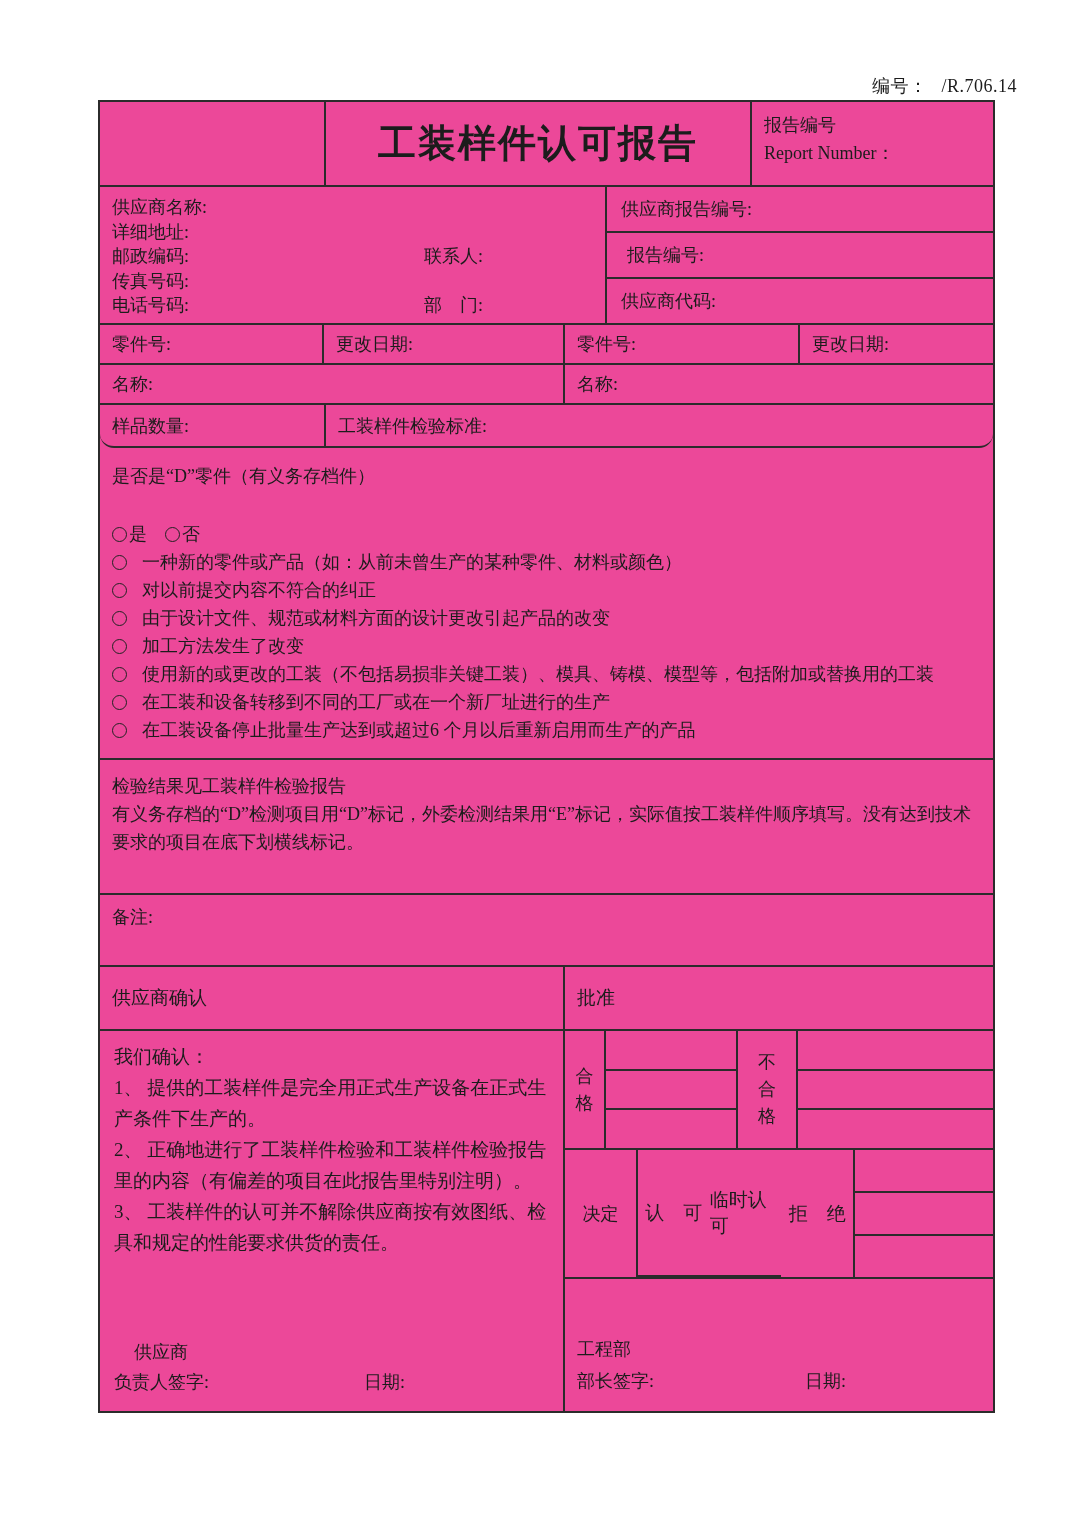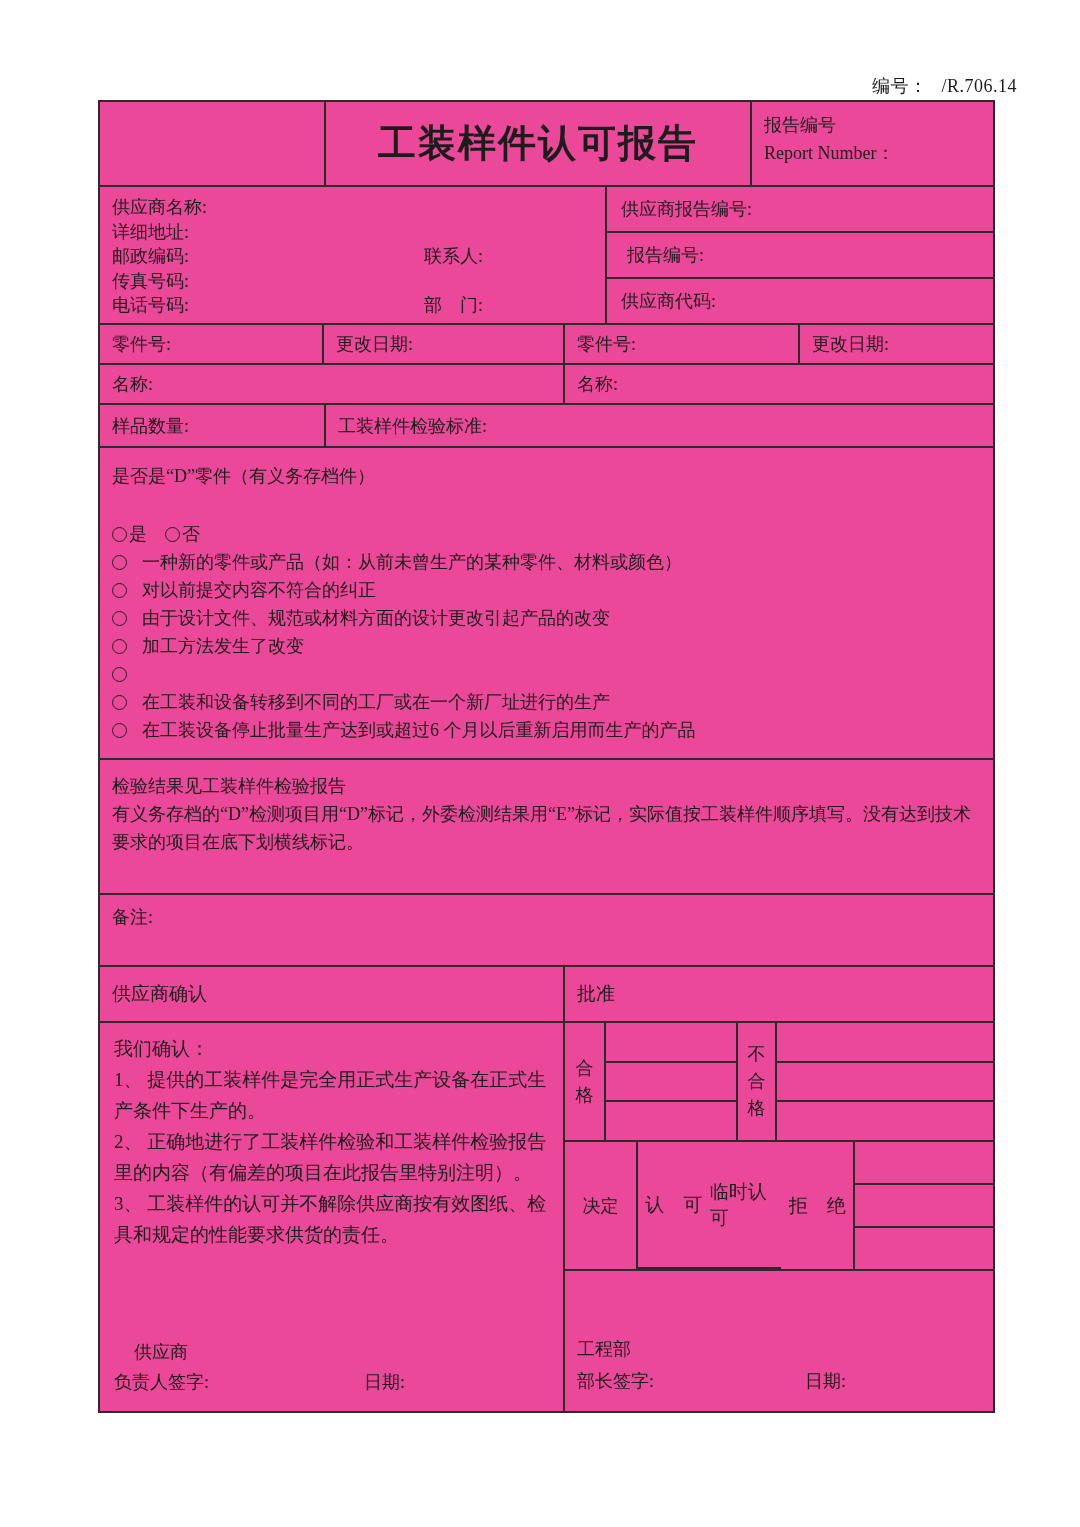--- a/index.html
+++ b/index.html
@@ -41,21 +41,21 @@
   .sup { height: 138px; }
   .sup .left { flex: 1; padding: 8px 12px; }
   .sup .left .line { height: 24.5px; line-height: 24.5px; font-size: 18px; }
   .sup .left .col1 { display: inline-block; width: 312px; }
   .sup .right { width: 386px; display: flex; flex-direction: column; }
   .sup .right .sub { flex: 1; border-bottom: 2px solid #2b2b2b; display: flex; align-items: center; padding-left: 14px; font-size: 18px; }
   .sup .right .sub.slast { border-bottom: none; }
   .sup .right .sub.indent { padding-left: 20px; }
 
   .r40 { height: 40px; }
-  .r43 { height: 43px; }
+  .r43 { height: 43px; border-radius: 14px; }
   .w465 { width: 465px; }
   .w224 { width: 224px; }
   .w241 { width: 241px; }
   .w235 { width: 235px; }
   .w226 { width: 226px; }
   .fx { flex: 1; }
 
   
   .dsec { height: 312px; }
   .dsec .inner { padding: 14px 12px 0 12px; width: 100%; }
@@ -70,41 +70,41 @@
   .radio.mr2 { margin-right: 2px; }
   .opt .radio { margin-right: 15px; }
 
   
   .insp { height: 135px; padding: 12px 12px 16px 12px; font-size: 18px; line-height: 28px; }
 
   
   .remark { height: 72px; padding: 10px 12px; font-size: 18px; }
 
   
-  .chead { height: 56px; }
+  .chead { height: 64px; }
   .chead .c, .chead .end { display: flex; align-items: center; padding-left: 12px; font-size: 19px; }
 
   
   .bottom { display: flex; }
   .bottom .confirm-cell { width: 465px; padding: 10px 14px 14px 14px; display: flex; flex-direction: column; }
   .confirm-text { font-size: 19px; line-height: 31px; }
   .sig { margin-top: auto; font-size: 18px; line-height: 30px; }
   .sig .ind { padding-left: 20px; }
   .sig .w250 { display: inline-block; width: 250px; }
   .grid { flex: 1; display: flex; flex-direction: column; }
 
   .g1 { height: 119px; display: flex; border-bottom: 2px solid #2b2b2b; }
   .g1 .labels { width: 72px; display: flex; flex-direction: column; border-right: 2px solid #2b2b2b; }
   .g1 .labels .it { flex: 1; border-bottom: 2px solid #2b2b2b; display: flex; align-items: center; justify-content: center; font-size: 18px; }
   .g1 .labels .it.slast { border-bottom: none; }
   .vcol { display: flex; align-items: center; justify-content: center; border-right: 2px solid #2b2b2b; }
   .vcol span { display: block; width: 1.1em; line-height: 27px; text-align: center; font-size: 18px; word-break: break-all; }
   .g1 .pass { width: 41px; }
   .g1 .blank3 { width: 132px; display: flex; flex-direction: column; border-right: 2px solid #2b2b2b; }
-  .g1 .fail { width: 39px; }
+  .g1 .fail { width: 60px; }
   .g1 .blank3b { flex: 1; display: flex; flex-direction: column; }
   .blankrow { flex: 1; border-bottom: 2px solid #2b2b2b; }
   .blankrow.slast { border-bottom: none; }
 
   .g2 { height: 129px; display: flex; border-bottom: 2px solid #2b2b2b; }
   .g2 .dec { width: 73px; border-right: 2px solid #2b2b2b; display: flex; align-items: center; justify-content: center; font-size: 18px; }
   .g2 .mid { width: 217px; display: flex; flex-direction: row; border-right: 2px solid #2b2b2b; }
   .g2 .mid .it { flex: 1; border-bottom: 2px solid #2b2b2b; display: flex; align-items: center; justify-content: center; font-size: 19px; }
   .g2 .mid .it.slast { border-bottom: none; }
   .g2 .rblank { flex: 1; display: flex; flex-direction: column; }
@@ -192,20 +192,21 @@
         <div class="opt">
           <span class="radio"></span>
             <span>由于设计文件、规范或材料方面的设计更改引起产品的改变</span>
         </div>
         <div class="opt">
           <span class="radio"></span>
             <span>加工方法发生了改变</span>
         </div>
         <div class="opt">
           <span class="radio"></span>
+            <span>使用新的或更改的工装（不包括易损非关键工装）、模具、铸模、模型等，包括附加或替换用的工装</span>
         </div>
         <div class="opt">
           <span class="radio"></span>
             <span>在工装和设备转移到不同的工厂或在一个新厂址进行的生产</span>
         </div>
         <div class="opt">
           <span class="radio"></span>
             <span>在工装设备停止批量生产达到或超过6 个月以后重新启用而生产的产品</span>
         </div>
       </div>

